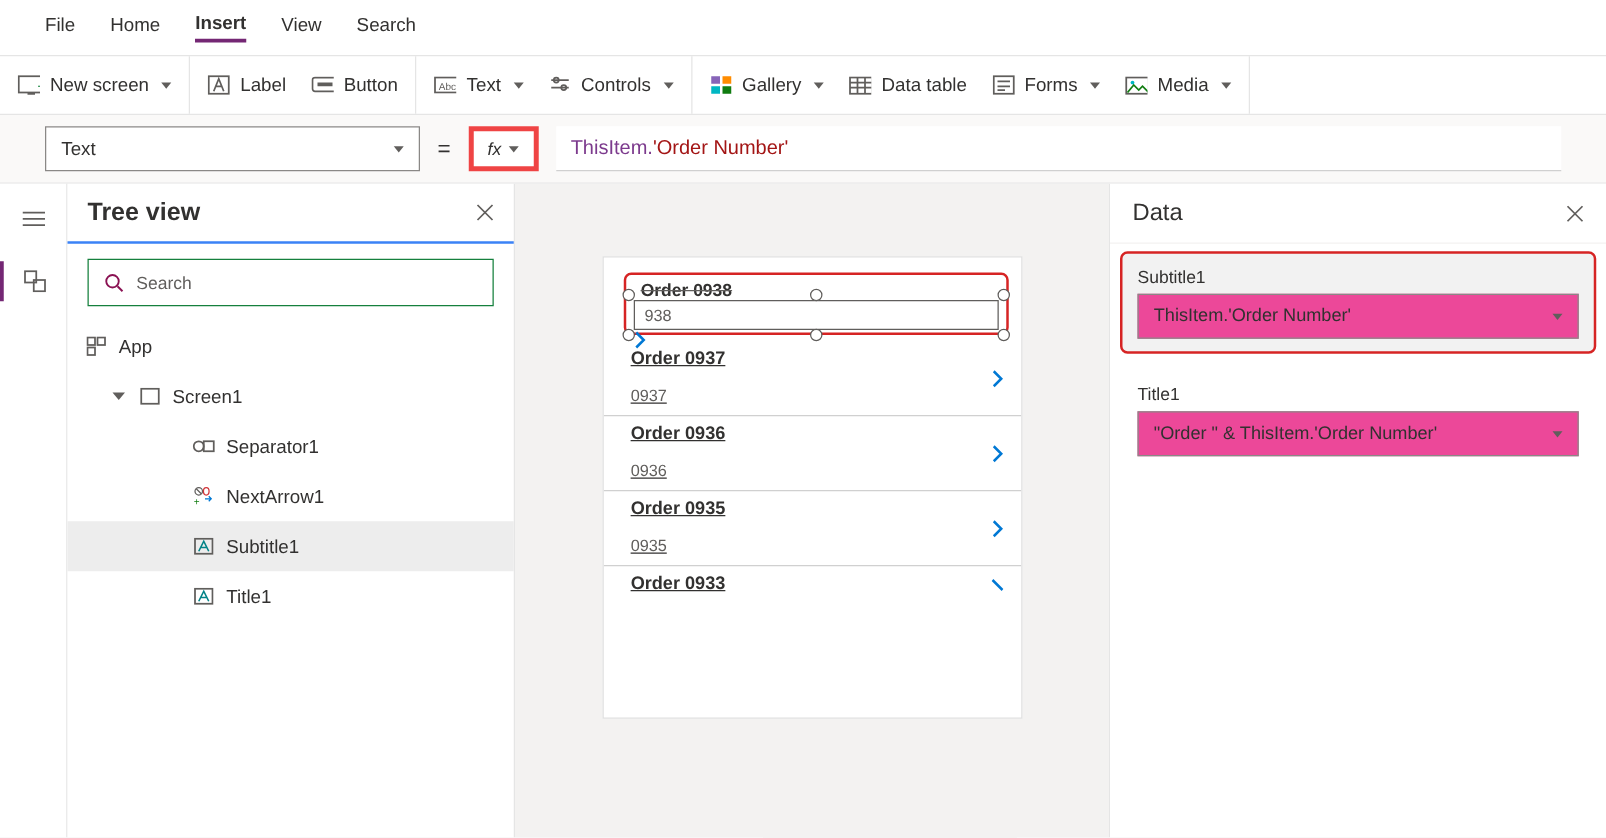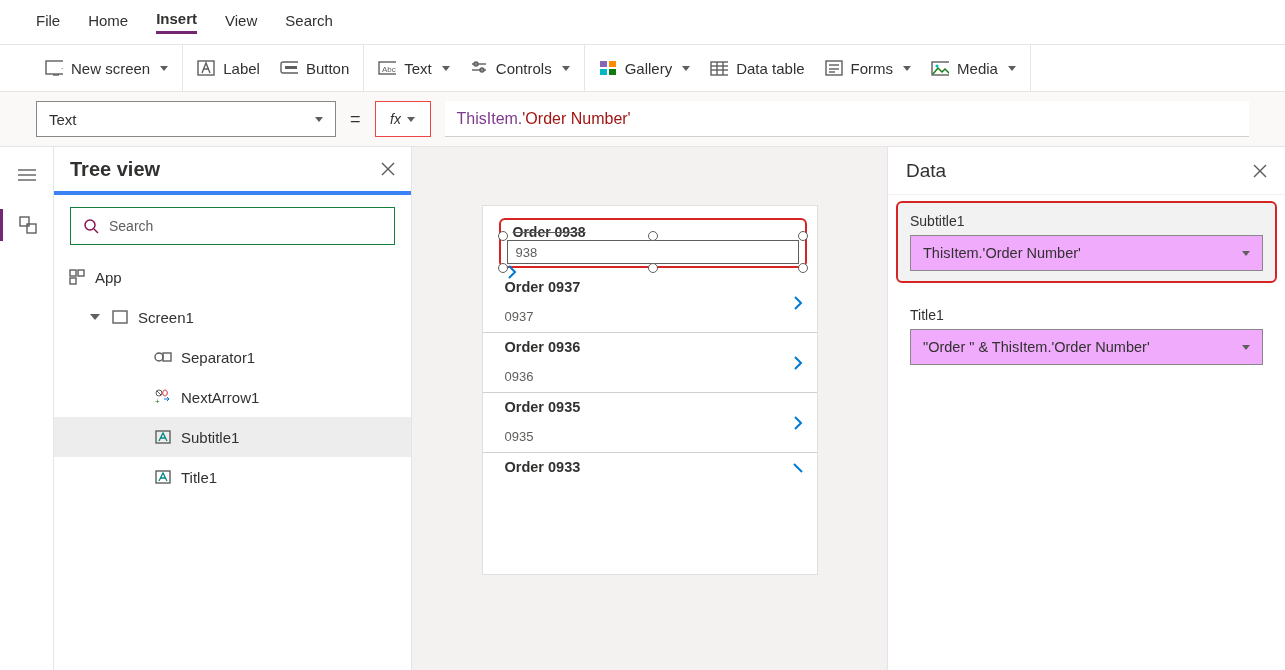--- a/index.html
+++ b/index.html
@@ -4,77 +4,77 @@
 <style>
   * { box-sizing: border-box; margin: 0; padding: 0; font-family: "Segoe UI", Arial, sans-serif; }
   body { width: 1285px; height: 670px; background: #fff; color: #323130; overflow: hidden; font-size: 14px; }
 
   
   .menubar { height: 45px; display:flex; align-items:center; padding-left:36px; gap:28px; border-bottom:1px solid #e5e5e5; }
   .menubar .menu-item { font-size:15px; color:#323130; cursor:pointer; padding-bottom:4px;}
   .menubar .menu-item.active { font-weight:600; border-bottom:3px solid #742774; }
 
   
-  .ribbon { height:47px; display:flex; align-items:flex-start; border-bottom:1px solid #e5e5e5;padding-left:31px; }
+  .ribbon { height:47px; display:flex; align-items:flex-start; border-bottom:1px solid #e5e5e5; }
   .ribbon .group { display:flex; align-items:center; height:100%; border-right:1px solid #e5e5e5; padding:0 14px; gap:20px;}
   .ribbon-btn { display:flex; align-items:center; gap:8px; font-size:15px; color:#323130; cursor:pointer; }
   .ico { width:18px; height:18px; display:inline-flex; align-items:center; justify-content:center; flex-shrink:0; }
   .chev-d { width:0; height:0; border-left:4px solid transparent; border-right:4px solid transparent; border-top:5px solid #605e5c; margin-left:2px;}
 
   
   .formula-row { height:55px; background:#faf9f8; border-bottom:1px solid #e5e5e5; display:flex; align-items:center; padding:0 36px; gap:14px;}
   .prop-select { position:relative; width:300px; height:36px; border:1px solid #8a8886; background:#fff; display:flex; align-items:center; padding:0 12px; font-size:15px;}
   .prop-select .chev-d { margin-left:auto; }
   .eq { font-size:18px; }
-  .fx-box { width:56px; height:36px; border:1px solid #ef4444; background:#fff; display:flex; align-items:center; justify-content:center; gap:4px; font-style:italic;}
+  .fx-box { width:56px; height:36px; border:4px solid #ef4444; background:#fff; display:flex; align-items:center; justify-content:center; gap:4px; font-style:italic;}
   .formula-input { flex:1; height:36px; border-bottom:1px solid #d0d0d0; background:#fff; display:flex; align-items:center; padding:0 12px; font-family: Consolas, monospace; font-size:16px;}
   .fx-this { color:#7c3a8d; }
   .fx-str  { color:#a31515; }
 
   
   .workspace { display:flex; height:calc(100% - 45px - 47px - 55px); background:#f3f2f1; }
   .rail { width:54px; background:#fff; border-right:1px solid #e5e5e5; display:flex; flex-direction:column; align-items:center; padding-top:12px; gap:18px; }
   .rail .rail-item { width:100%; height:32px; display:flex; align-items:center; justify-content:center; cursor:pointer; }
   .rail .rail-item.active { border-left:3px solid #742774; }
 
   
   .treeview { width:358px; background:#fff; border-right:1px solid #e5e5e5; display:flex; flex-direction:column; }
-  .tv-header { height:48px; display:flex; align-items:center; padding:0 16px; border-bottom:4px solid #3b82f6;}
+  .tv-header { height:48px; display:flex; align-items:center; padding:0 16px; border-bottom:2px solid #3b82f6;}
   .tv-header h2 { font-size:20px; font-weight:600; flex:1; }
   .search { margin:12px 16px 8px; border:1px solid #15803d; height:38px; display:flex; align-items:center; padding:0 12px; color:#605e5c; gap:10px;}
   .tree { flex:1; padding-top:4px; font-size:15px; }
   .node { height:40px; display:flex; align-items:center; gap:9px; cursor:pointer; }
   .node.sel { background:#ededed; }
   .node .tw { width:0; height:0; margin-right:2px;}
   .twist-open { border-left:5px solid transparent; border-right:5px solid transparent; border-top:6px solid #605e5c;}
   .indent1 { padding-left:14px; }
   .indent2 { padding-left:36px; }
   .indent3 { padding-left:70px; }
   .indent4 { padding-left:100px; }
 
   
   .canvas { flex:1; display:flex; justify-content:center; padding-top:58px; background:#f3f2f1; position:relative; }
   .device { width:336px; background:#fff; border:1px solid #dfdfdf; padding:12px 0; height:370px; overflow:hidden; }
-  .grow { border-bottom:1px solid #d0d0d0; padding:6px 22px 8px; position:relative; }
+  .grow { border-bottom:1px solid #d0d0d0; padding:6px 22px 8px; position:relative;text-decoration:underline; }
   .grow .t { font-size:14.5px; font-weight:600; color:#323130; }
   .grow .s { font-size:13px; color:#605e5c; margin-top:14px;}
   .grow .arr { position:absolute; right:14px; top:50%; transform:translateY(-50%); }
   .selwrap { position:absolute; top:12px; left:16px; right:10px; border:2px solid #d62424; border-radius:6px; padding:4px 6px 6px; }
   .selinner { border:1px solid #605e5c; position:relative; padding:3px 8px;}
   .handles { position:absolute; inset:-5px; pointer-events:none;}
   .hdl { width:10px; height:10px; border:1px solid #605e5c; background:#fff; border-radius:50%; position:absolute; }
 
   
   .datapane { width:398px; background:#fff; border-left:1px solid #e5e5e5; display:flex; flex-direction:column; }
   .dp-head { height:48px; display:flex; align-items:center; padding:0 18px; border-bottom:1px solid #f3f2f1;}
   .dp-head h2 { font-size:19px; font-weight:400; flex:1;}
   .dp-sec { border:2px solid transparent; border-radius:6px; padding:10px 12px; margin:6px 8px; }
   .dp-sec.hl { border-color:#d62424; background:#f2f2f2; }
   .dp-sec .lbl { font-size:14px; color:#323130; margin-bottom:6px;}
-  .dp-sec .sel { height:36px; border:1px solid #8a8886; background:#f0abfc; display:flex; align-items:center; padding:0 12px; font-size:14.5px; }
+  .dp-sec .sel { height:36px; border:1px solid #8a8886; background:#ec4899; display:flex; align-items:center; padding:0 12px; font-size:14.5px; }
   .dp-sec .sel .chev-d { margin-left:auto; }
 
   
   svg { display:block; }
   .stk { stroke:#605e5c; stroke-width:1.4; fill:none; }
 </style>
 </head>
 <body>
 
 <div class="menubar">

